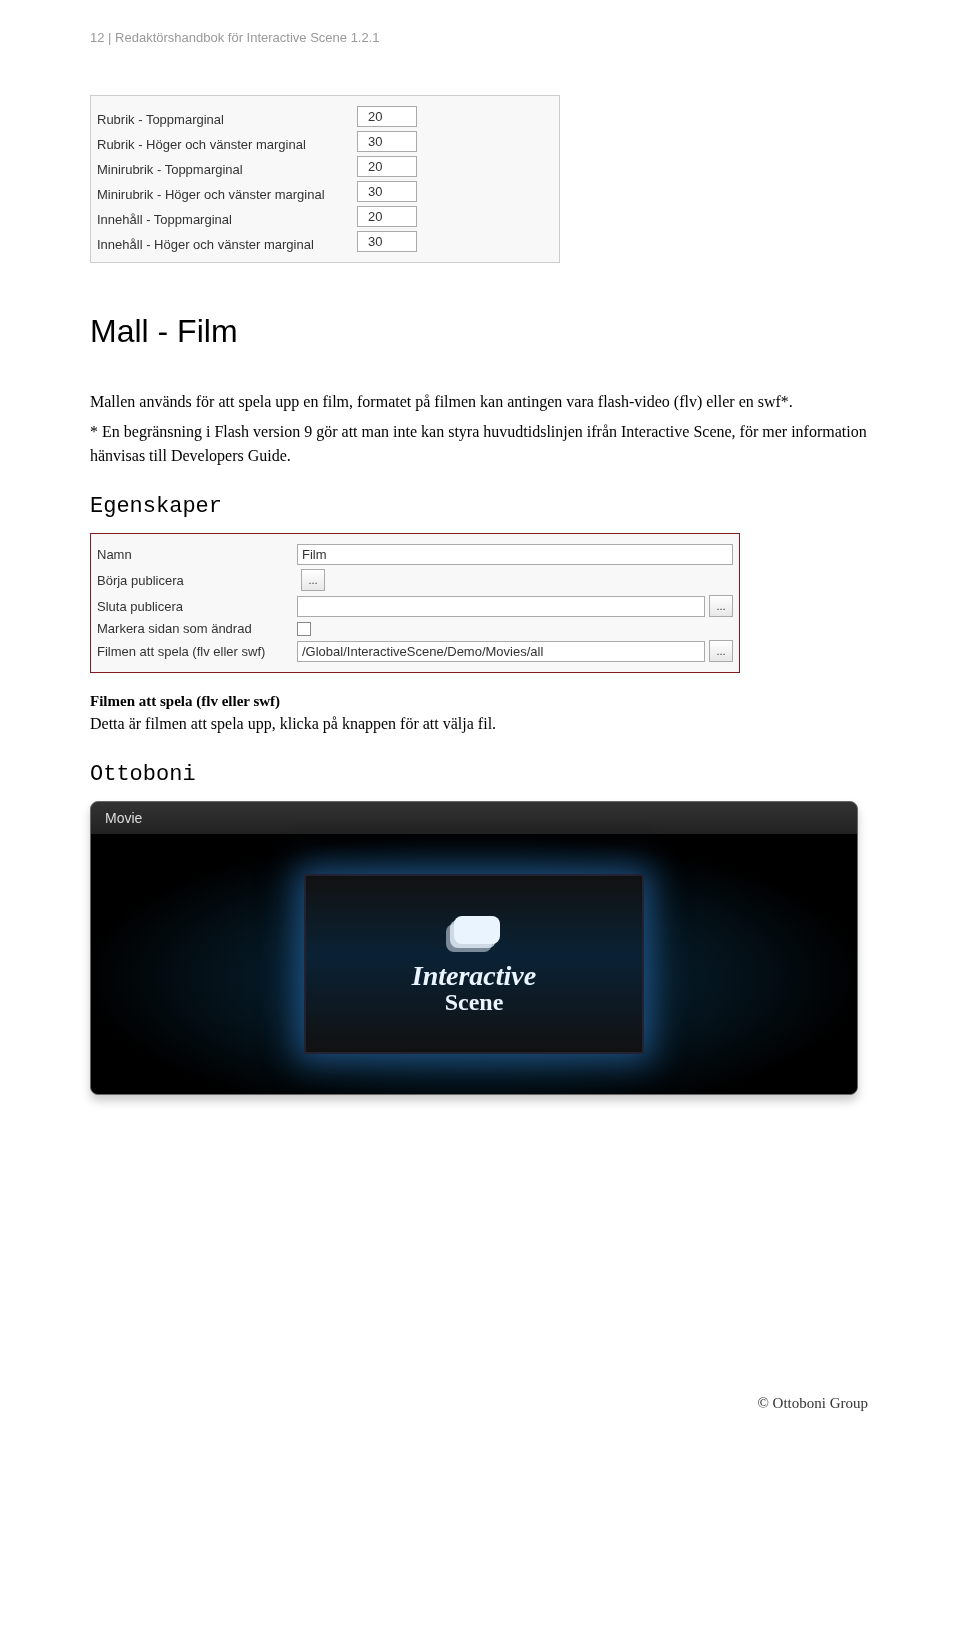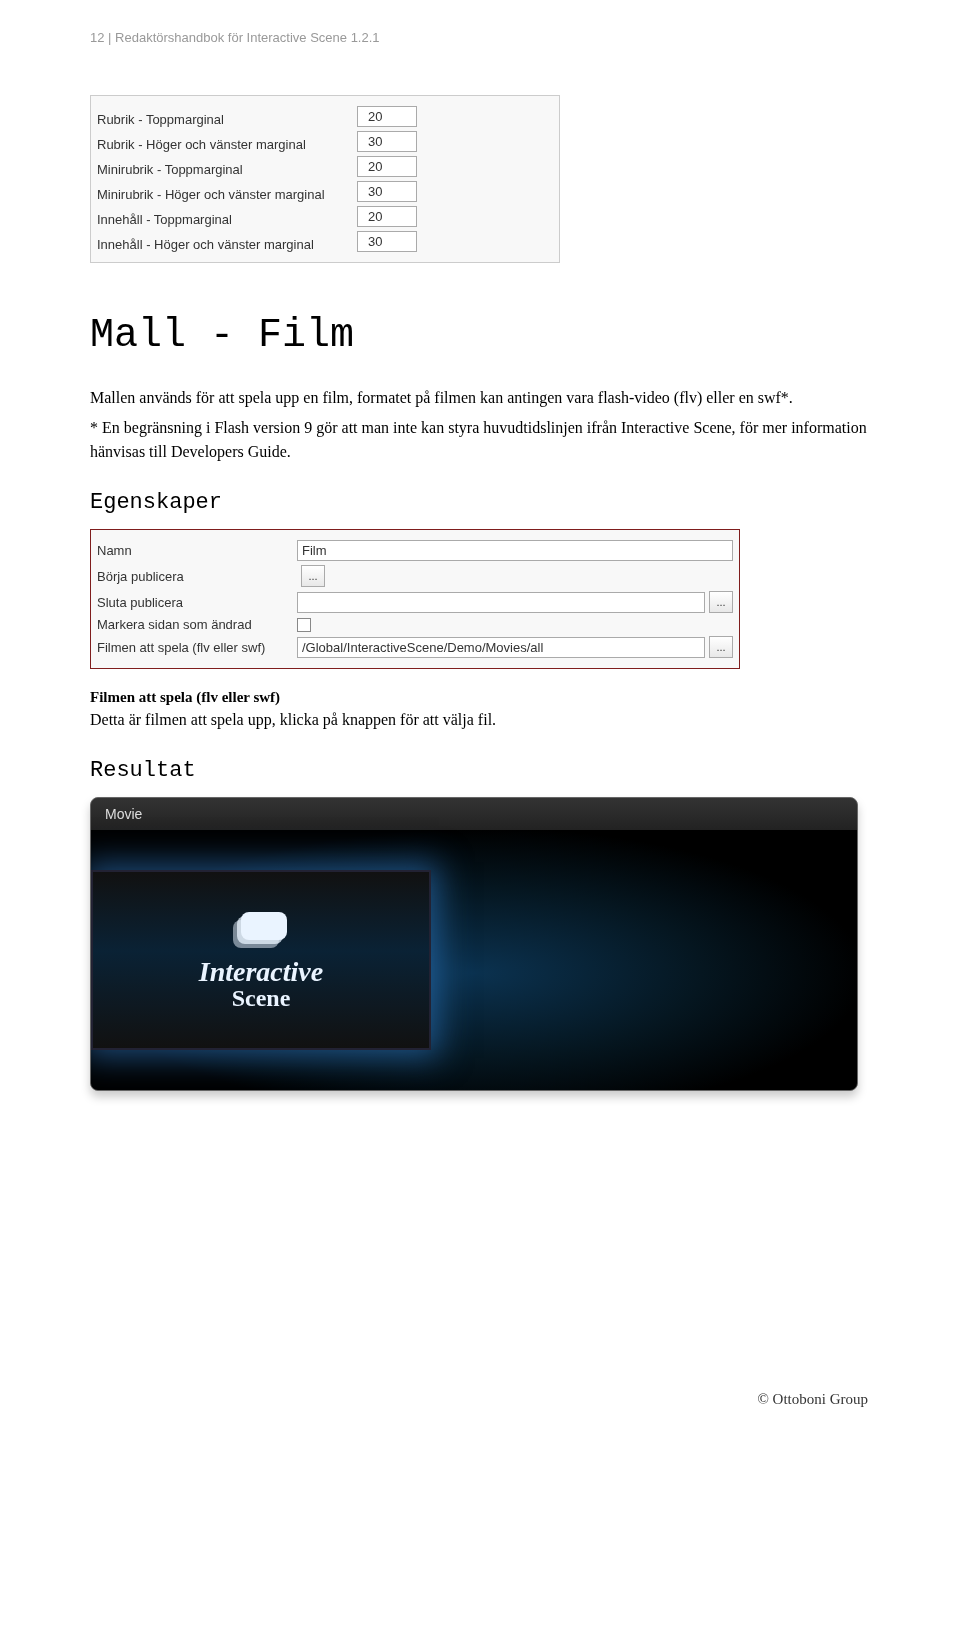--- a/index.html
+++ b/index.html
@@ -41,24 +41,24 @@
   .margin-input {
     width: 60px;
     border: 1px solid #aaa;
     background: #fff;
     font-size: 13px;
     padding: 2px 10px;
     color: #333;
     font-family: inherit;
   }
   h1.section-title {
-    font-family: Liberation Mono, monospace;
+    font-family: Liberation Sans, sans-serif;
     font-weight: normal;
-    font-size: 40px;
-    margin: 0 0 28px 0;
+    font-size: 32px;
+    margin: 0 0 40px 0;
   }
   h2.sub-title {
     font-family: Liberation Mono, monospace;
     font-weight: normal;
     font-size: 22px;
     margin: 26px 0 14px 0;
   }
   .para {
     font-family: Georgia, 'Times New Roman', serif;
     font-size: 16px;
@@ -131,21 +131,21 @@
     padding: 8px 14px;
     color: #ddd;
     font-size: 14px;
     font-family: Arial, sans-serif;
   }
   .result-body {
     height: 260px;
     background: radial-gradient(ellipse at 50% 55%, #0b3250 0%, #051620 42%, #000 72%);
     display: flex;
     align-items: center;
-    justify-content: flex-start;
+    justify-content: center;
     position: relative;
   }
   .screen-rect {
     width: 340px;
     height: 180px;
     background: linear-gradient(#111, #0a2235 45%, #111 100%);
     border: 2px solid #223;
     box-shadow: 0 0 30px 8px rgba(50,130,210,0.55);
     display: flex;
     flex-direction: column;
@@ -237,21 +237,21 @@
     <div class="prop-row">
       <span class="prop-label">Filmen att spela (flv eller swf)</span>
       <input class="prop-input" value="/Global/InteractiveScene/Demo/Movies/all" style="">
       <button class="btn-ellipsis">...</button>
     </div>
   </div>
 
   <p class="bold-lead">Filmen att spela (flv eller swf)</p>
   <p class="para">Detta är filmen att spela upp, klicka på knappen för att välja fil.</p>
 
-  <h2 class="sub-title">Resultat</h2>
+  <h2 class="sub-title">Ottoboni</h2>
 
   <div class="result-frame">
     <div class="result-top">Movie</div>
     <div class="result-body">
       <div class="screen-rect">
         <div class="is-sheets">
             <span></span>
             <span></span>
             <span></span>
           </div>

